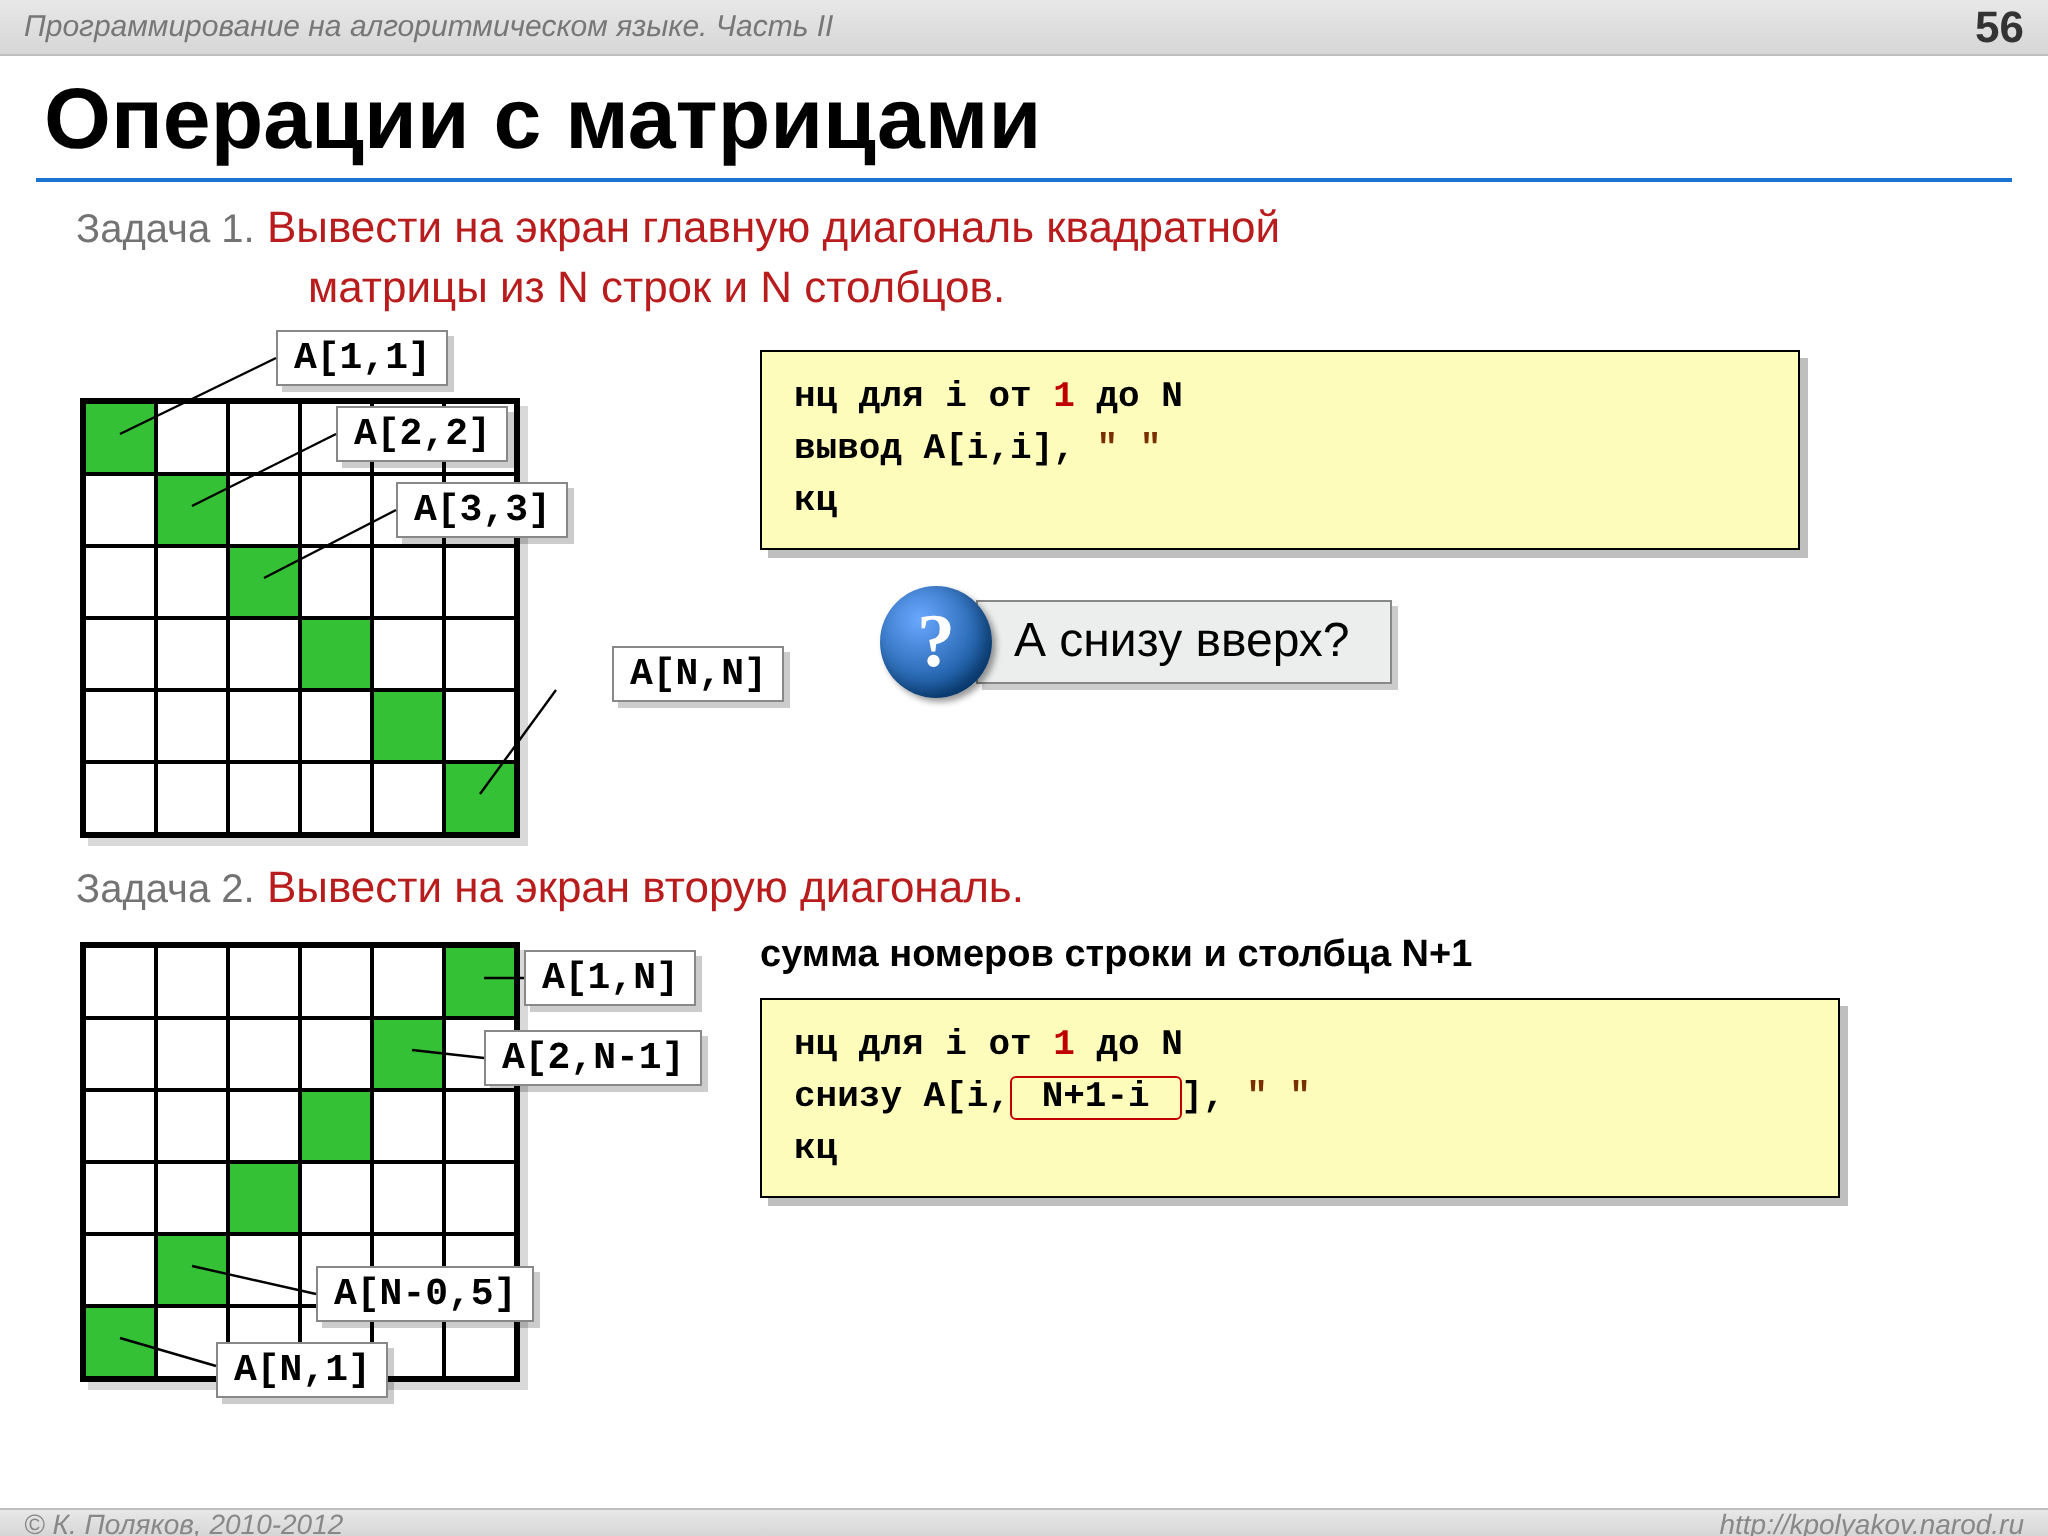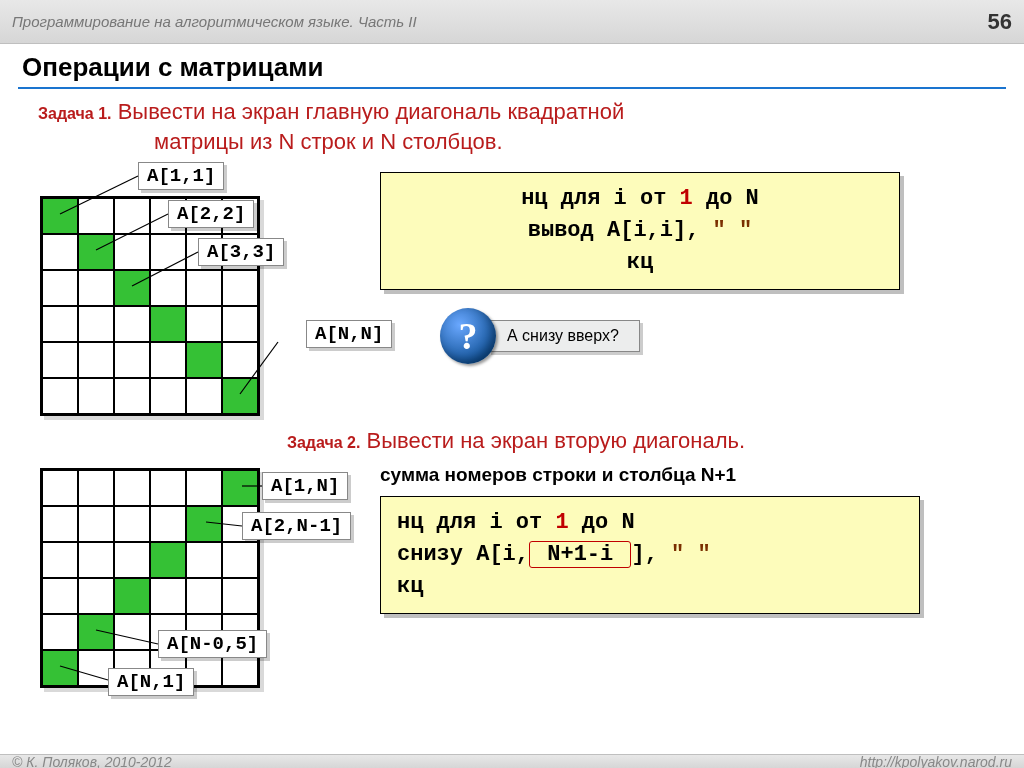--- a/index.html
+++ b/index.html
@@ -1,45 +1,45 @@
 <!DOCTYPE html>
 <html><head>
 <meta charset="utf-8">
 <style>
   * { box-sizing: border-box; margin: 0; padding: 0; }
   html, body { width: 1024px; height: 768px; font-family: Arial, Helvetica, sans-serif; background: #fff; }
   .slide { width: 1024px; height: 768px; position: relative; background: #fff; }
-  .topbar { height: 44px; background: linear-gradient(#e8e8e8,#d6d6d6); border-bottom: 1px solid #bfbfbf; display: flex; align-items: center; justify-content: space-between; padding: 0 12px; font-size: 15px; color: #777; font-style: italic; }
+  .topbar { height: 28px; background: linear-gradient(#e8e8e8,#d6d6d6); border-bottom: 1px solid #bfbfbf; display: flex; align-items: center; justify-content: space-between; padding: 0 12px; font-size: 15px; color: #777; font-style: italic; }
   .topbar .pagenum { font-weight: bold; font-style: normal; color: #333; font-size: 22px; }
-  .title { font-size: 26px; font-weight: bold; color: #000; padding: 8px 22px 4px; }
+  .title { font-size: 43px; font-weight: bold; color: #000; padding: 8px 22px 4px; }
   .titleline { height: 2px; background: #1a74cf; margin: 0 18px 8px; }
   .content { padding: 0 30px; position: relative; }
-  .task-label { color: #b91c1c; font-weight: bold; font-size: 16px; }
+  .task-label { color: #737373; font-weight: normal; font-size: 20px; }
   .task-text { font-size: 22px; color: #b91c1c; }
   .task1 { margin: 0 0 6px 8px; line-height: 1.35; }
   .section { display: flex; align-items: flex-start; }
   .left { position: relative; width: 350px; }
   .right { flex: 1; position: relative; }
   
   .grid { border: 2px solid #000; display: grid; grid-template-columns: repeat(6, 36px); grid-template-rows: repeat(6, 36px); width: 220px; height: 220px; position: relative; box-shadow: 4px 4px 0 rgba(0,0,0,0.15); }
   .cell { border: 1px solid #000; background: #fff; }
   .g1 .d0, .g1 .d7, .g1 .d14, .g1 .d21, .g1 .d28, .g1 .d35 { background: #35c135; }
   .g2 .a5, .g2 .a10, .g2 .a15, .g2 .a20, .g2 .a25, .g2 .a30 { background: #35c135; }
   
   .lbl { position: absolute; font-family: "Courier New", monospace; font-size: 19px; font-weight: bold; background: #fff; border: 1px solid #888; padding: 2px 8px; box-shadow: 3px 3px 0 rgba(0,0,0,0.2); white-space: nowrap; }
   svg.leads { position: absolute; top: 0; left: 0; pointer-events: none; }
   
-  .codebox { background: #fdfcbb; border: 1px solid #000; box-shadow: 4px 4px 0 rgba(0,0,0,0.25); font-family: "Courier New", monospace; font-size: 22px; font-weight: bold; color: #000; padding: 10px 16px; line-height: 1.45; }
+  .codebox { background: #fdfcbb; border: 1px solid #000; box-shadow: 4px 4px 0 rgba(0,0,0,0.25); font-family: "Courier New", monospace; font-size: 18px; font-weight: bold; color: #000; padding: 10px 16px; line-height: 1.45; }
   .codebox .num { color: #c00000; }
   .codebox .str { color: #7a2f00; }
   .codebox .hl { border: 1.5px solid #c00000; border-radius: 3px; padding: 0 4px; }
   
   .qwrap { display: flex; align-items: center; margin-top: 18px; margin-left: 60px; }
   .qicon { width: 56px; height: 56px; border-radius: 50%; background: radial-gradient(circle at 35% 30%, #6aa8ff 0%, #0a4b8f 80%); box-shadow: 2px 2px 3px rgba(0,0,0,0.4), inset -4px -4px 8px rgba(0,0,0,0.3); display: flex; align-items: center; justify-content: center; color: #fff; font-size: 38px; font-weight: bold; font-family: Georgia, serif; z-index: 2; }
-  .qstrip { background: #eceded; border: 1px solid #888; box-shadow: 3px 3px 0 rgba(0,0,0,0.2); font-size: 16px; padding: 6px 20px 6px 18px; margin-left: -8px; }
+  .qstrip { background: #eceded; border: 1px solid #888; box-shadow: 3px 3px 0 rgba(0,0,0,0.2); font-size: 24px; padding: 6px 20px 6px 18px; margin-left: -8px; }
   .note { font-weight: bold; font-size: 19px; text-align: left; margin: 2px 0 10px 0; }
   .footer { position: absolute; bottom: 0; left: 0; right: 0; height: 14px; border-top: 1px solid #bfbfbf; background: linear-gradient(#e8e8e8,#d6d6d6); display: flex; align-items: center; justify-content: space-between; padding: 0 12px; font-size: 14px; font-style: italic; color: #888; }
 </style>
 </head>
 <body>
 
 <div class="slide">
 
   <div class="topbar">
     <span>Программирование на алгоритмическом языке. Часть II</span>
@@ -49,21 +49,21 @@
   <div class="title">Операции с матрицами</div>
   <div class="titleline"></div>
 
   <div class="content">
 
     <div class="task1">
       <span class="task-label">Задача 1.</span><span class="task-text"> Вывести на экран главную диагональ квадратной</span><br>
       <span class="task-text" style="padding-left:116px;">матрицы из N строк и N столбцов.</span>
     </div>
 
-    <div class="section" style="margin-top:4px;text-align:center;">
+    <div class="section" style="margin-top:4px;">
       <div class="left" style="height:260px;">
         <div class="grid g1" style="position:absolute; left:10px; top:34px;">
           <div class="cell d0"></div>
             <div class="cell d1"></div>
             <div class="cell d2"></div>
             <div class="cell d3"></div>
             <div class="cell d4"></div>
             <div class="cell d5"></div>
           <div class="cell d6"></div>
             <div class="cell d7"></div>
@@ -114,21 +114,21 @@
           <div><span>  вывод A[i,i], </span><span class="str">" "</span></div>
           <div>кц</div>
         </div>
         <div class="qwrap">
           <div class="qicon">?</div>
           <div class="qstrip">А снизу вверх?</div>
         </div>
       </div>
     </div>
 
-    <div class="task1" style="margin-top:4px;text-align:center;">
+    <div class="task1" style="margin-top:4px;">
       <span class="task-label">Задача 2.</span><span class="task-text"> Вывести на экран вторую диагональ.</span>
     </div>
 
     <div class="section" style="margin-top:2px;">
       <div class="left" style="height:260px;">
         <div class="grid g2" style="position:absolute; left:10px; top:6px;">
           <div class="cell a0"></div>
             <div class="cell a1"></div>
             <div class="cell a2"></div>
             <div class="cell a3"></div>

